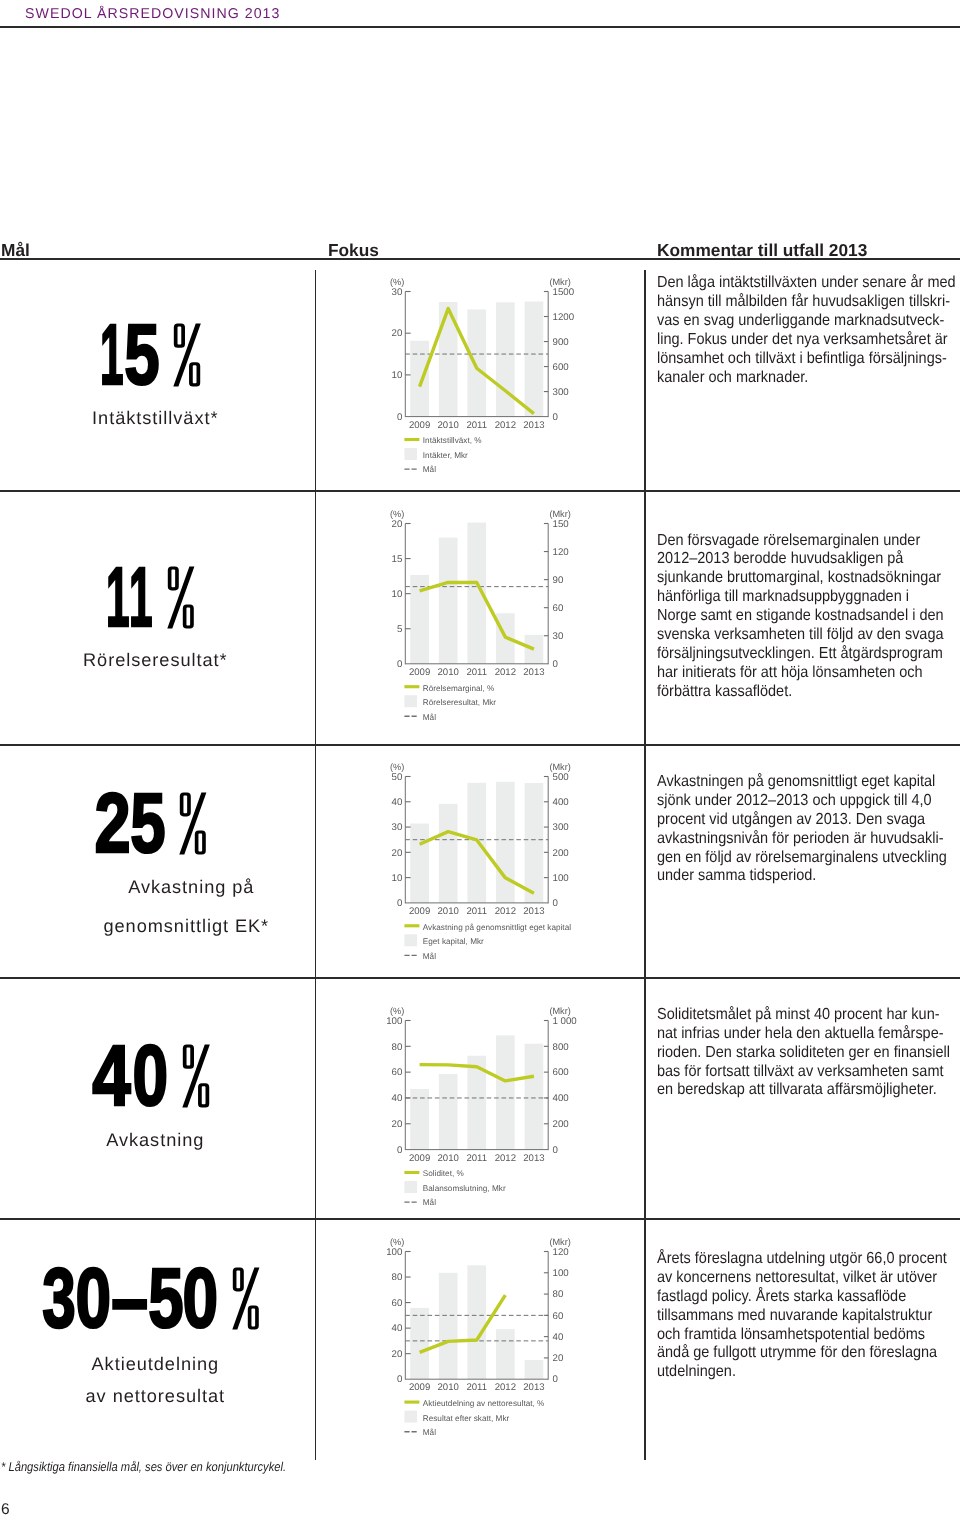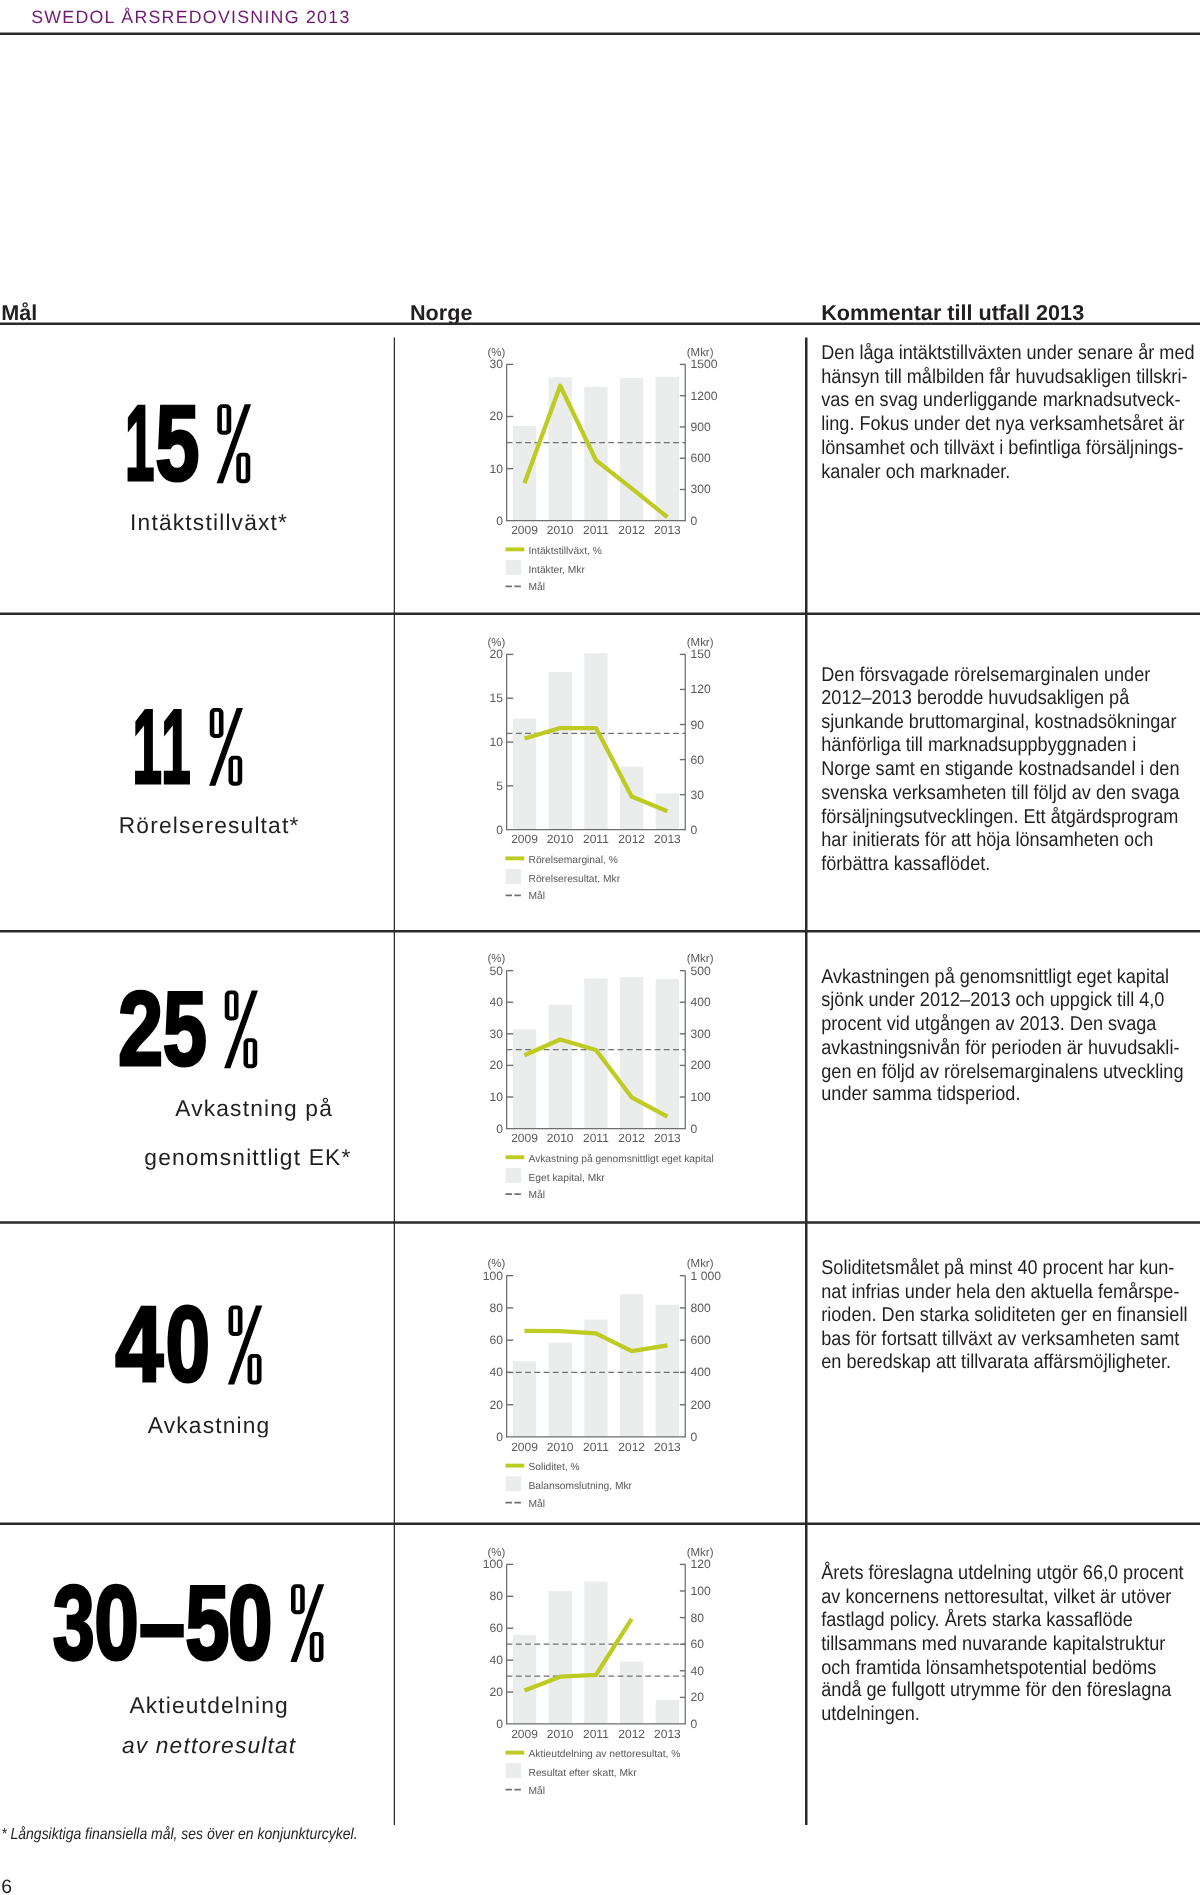--- a/index.html
+++ b/index.html
@@ -26,21 +26,21 @@
   .rowrule{position:absolute;left:0;width:960px;height:2px;background:#2b2b2b;}
   .vdiv{position:absolute;width:1.6px;background:#2b2b2b;}
 
   .goalwrap{position:absolute;white-space:nowrap;}
   .goalglyph{display:inline-block;vertical-align:top;color:#000;
              font-family:"Liberation Sans",sans-serif;font-weight:700;
              transform-origin:left top;-webkit-text-stroke:2.5px #000;}
   .goalnumber{display:inline-block;vertical-align:top;white-space:nowrap;}
   .goalpct{display:inline-block;vertical-align:top;}
   .goallabel{position:absolute;font-size:18.2px;line-height:18.2px;letter-spacing:0.95px;
-             color:#231f20;white-space:nowrap;width:302.6px;text-align:center;left:16px;}
+             color:#231f20;white-space:nowrap;width:302.6px;text-align:center;left:4px;}
   .comment{position:absolute;left:657px;font-size:16px;color:#231f20;width:330px;}
   .comment div{line-height:18.9px;height:18.9px;white-space:nowrap;
                transform:scaleX(0.905);transform-origin:left top;}
   .chart{position:absolute;}
   #footnote{position:absolute;left:1px;top:1460.8px;font-size:12.8px;line-height:12.8px;
             font-style:italic;color:#231f20;white-space:nowrap;
             transform:scaleX(0.873);transform-origin:left top;}
   #pageno{position:absolute;left:1px;top:1501.6px;font-size:15.5px;line-height:15.5px;color:#231f20;}
   svg{display:block;overflow:visible;shape-rendering:geometricPrecision;}
   .chart{transform:translateZ(0);}
@@ -53,21 +53,21 @@
 </style>
 </head>
 <body>
 
 <div class="page">
 
   <div id="runhead">SWEDOL ÅRSREDOVISNING 2013</div>
   <div id="headrule"></div>
 
   <div class="colhead" id="ch-mal">Mål</div>
-  <div class="colhead" id="ch-utfall">Norge</div>
+  <div class="colhead" id="ch-utfall">Fokus</div>
   <div class="colhead" id="ch-komm">Kommentar till utfall 2013</div>
   <div id="headerrule2"></div>
 
   <div id="rows-host">
       <div class="goalwrap" style="top: 323px; left: 101.836px;"><span class="goalnumber"><span class="goalglyph" style="font-size: 85.77px; line-height: 64px; width: 22.8px; transform: translateX(-2.01px) scaleX(0.4936);">1</span><span class="goalglyph" style="font-size: 85.77px; line-height: 64px; width: 35.3px; transform: translateX(-0.75px) scaleX(0.7422);">5</span></span><span class="goalpct" style="margin-left: 13px;"><svg width="27.83" height="64.00" viewBox="0 0 27.4 63">
             <path d="M4.6,0.4 h3.4 a3.8,3.8 0 0 1 3.8,3.8 v16.4 a3.8,3.8 0 0 1 -3.8,3.8 h-3.4 a3.8,3.8 0 0 1 -3.8,-3.8 v-16.4 a3.8,3.8 0 0 1 3.8,-3.8 z M5.4,3.4 h1.8 a0.95,0.95 0 0 1 0.95,0.95 v15.9 a0.95,0.95 0 0 1 -0.95,0.95 h-1.8 a0.95,0.95 0 0 1 -0.95,-0.95 v-15.9 a0.95,0.95 0 0 1 0.95,-0.95 z" fill="#000" fill-rule="evenodd"></path>
             <path d="M22.4,0.4 h5.0 L5.3,62.6 h-5.0 z" fill="#000" fill-rule="evenodd"></path>
             <path d="M19.6,38.6 h3.4 a3.8,3.8 0 0 1 3.8,3.8 v16.4 a3.8,3.8 0 0 1 -3.8,3.8 h-3.4 a3.8,3.8 0 0 1 -3.8,-3.8 v-16.4 a3.8,3.8 0 0 1 3.8,-3.8 z M20.4,41.6 h1.8 a0.95,0.95 0 0 1 0.95,0.95 v15.9 a0.95,0.95 0 0 1 -0.95,0.95 h-1.8 a0.95,0.95 0 0 1 -0.95,-0.95 v-15.9 a0.95,0.95 0 0 1 0.95,-0.95 z" fill="#000" fill-rule="evenodd"></path>
           </svg></span></div>
       <div class="goallabel" style="top: 408.9px;">Intäktstillväxt*</div>
@@ -313,21 +313,21 @@
         <div>rioden. Den starka soliditeten ger en finansiell</div>
         <div>bas för fortsatt tillväxt av verksamheten samt</div>
         <div>en beredskap att tillvarata affärsmöjligheter.</div>
       </div>
       <div class="goalwrap" style="top: 1267px; left: 43.1547px;"><span class="goalnumber"><span class="goalglyph" style="font-size: 84.38px; line-height: 63px; width: 34.3px; transform: translateX(-0.72px) scaleX(0.7153);">3</span><span class="goalglyph" style="font-size: 84.38px; line-height: 63px; width: 34.8px; transform: translateX(-1.52px) scaleX(0.759);">0</span><span class="goalglyph" style="font-size: 84.38px; line-height: 63px; width: 36.7px; transform: translateX(-0.79px) scaleX(0.7858);">–</span><span class="goalglyph" style="font-size: 84.38px; line-height: 63px; width: 35.3px; transform: translateX(-0.75px) scaleX(0.7538);">5</span><span class="goalglyph" style="font-size: 84.38px; line-height: 63px; width: 34.8px; transform: translateX(-1.52px) scaleX(0.759);">0</span></span><span class="goalpct" style="margin-left: 13px;"><svg width="27.40" height="63.00" viewBox="0 0 27.4 63">
             <path d="M4.6,0.4 h3.4 a3.8,3.8 0 0 1 3.8,3.8 v16.4 a3.8,3.8 0 0 1 -3.8,3.8 h-3.4 a3.8,3.8 0 0 1 -3.8,-3.8 v-16.4 a3.8,3.8 0 0 1 3.8,-3.8 z M5.4,3.4 h1.8 a0.95,0.95 0 0 1 0.95,0.95 v15.9 a0.95,0.95 0 0 1 -0.95,0.95 h-1.8 a0.95,0.95 0 0 1 -0.95,-0.95 v-15.9 a0.95,0.95 0 0 1 0.95,-0.95 z" fill="#000" fill-rule="evenodd"></path>
             <path d="M22.4,0.4 h5.0 L5.3,62.6 h-5.0 z" fill="#000" fill-rule="evenodd"></path>
             <path d="M19.6,38.6 h3.4 a3.8,3.8 0 0 1 3.8,3.8 v16.4 a3.8,3.8 0 0 1 -3.8,3.8 h-3.4 a3.8,3.8 0 0 1 -3.8,-3.8 v-16.4 a3.8,3.8 0 0 1 3.8,-3.8 z M20.4,41.6 h1.8 a0.95,0.95 0 0 1 0.95,0.95 v15.9 a0.95,0.95 0 0 1 -0.95,0.95 h-1.8 a0.95,0.95 0 0 1 -0.95,-0.95 v-15.9 a0.95,0.95 0 0 1 0.95,-0.95 z" fill="#000" fill-rule="evenodd"></path>
           </svg></span></div>
       <div class="goallabel" style="top: 1355.3px;">Aktieutdelning</div>
-      <div class="goallabel" style="top: 1387.1px; font-style: italic;">av nettoresultat</div>
+      <div class="goallabel" style="top: 1387.1px;">av nettoresultat</div>
       <div class="chart" style="left: 387px; top: 1228.6px;">
         <svg width="175" height="212.2" viewBox="0 0 175 212.2">
           <rect x="23.23" y="78.90" width="18.72" height="71.30" fill="#ebedec"></rect>
           <rect x="51.81" y="43.78" width="18.72" height="106.42" fill="#ebedec"></rect>
           <rect x="80.39" y="36.33" width="18.72" height="113.87" fill="#ebedec"></rect>
           <rect x="108.97" y="100.18" width="18.72" height="50.02" fill="#ebedec"></rect>
           <rect x="137.55" y="131.04" width="18.72" height="19.16" fill="#ebedec"></rect>
           <line x1="18.3" y1="111.89" x2="161.2" y2="111.89" stroke="#6f7072" stroke-width="1" stroke-dasharray="4.6,2.8"></line>
           <line x1="18.3" y1="86.35" x2="161.2" y2="86.35" stroke="#6f7072" stroke-width="1" stroke-dasharray="4.6,2.8"></line>
           <line x1="18.3" y1="22.5" x2="18.3" y2="150.7" stroke="#6d6e71" stroke-width="1"></line>

